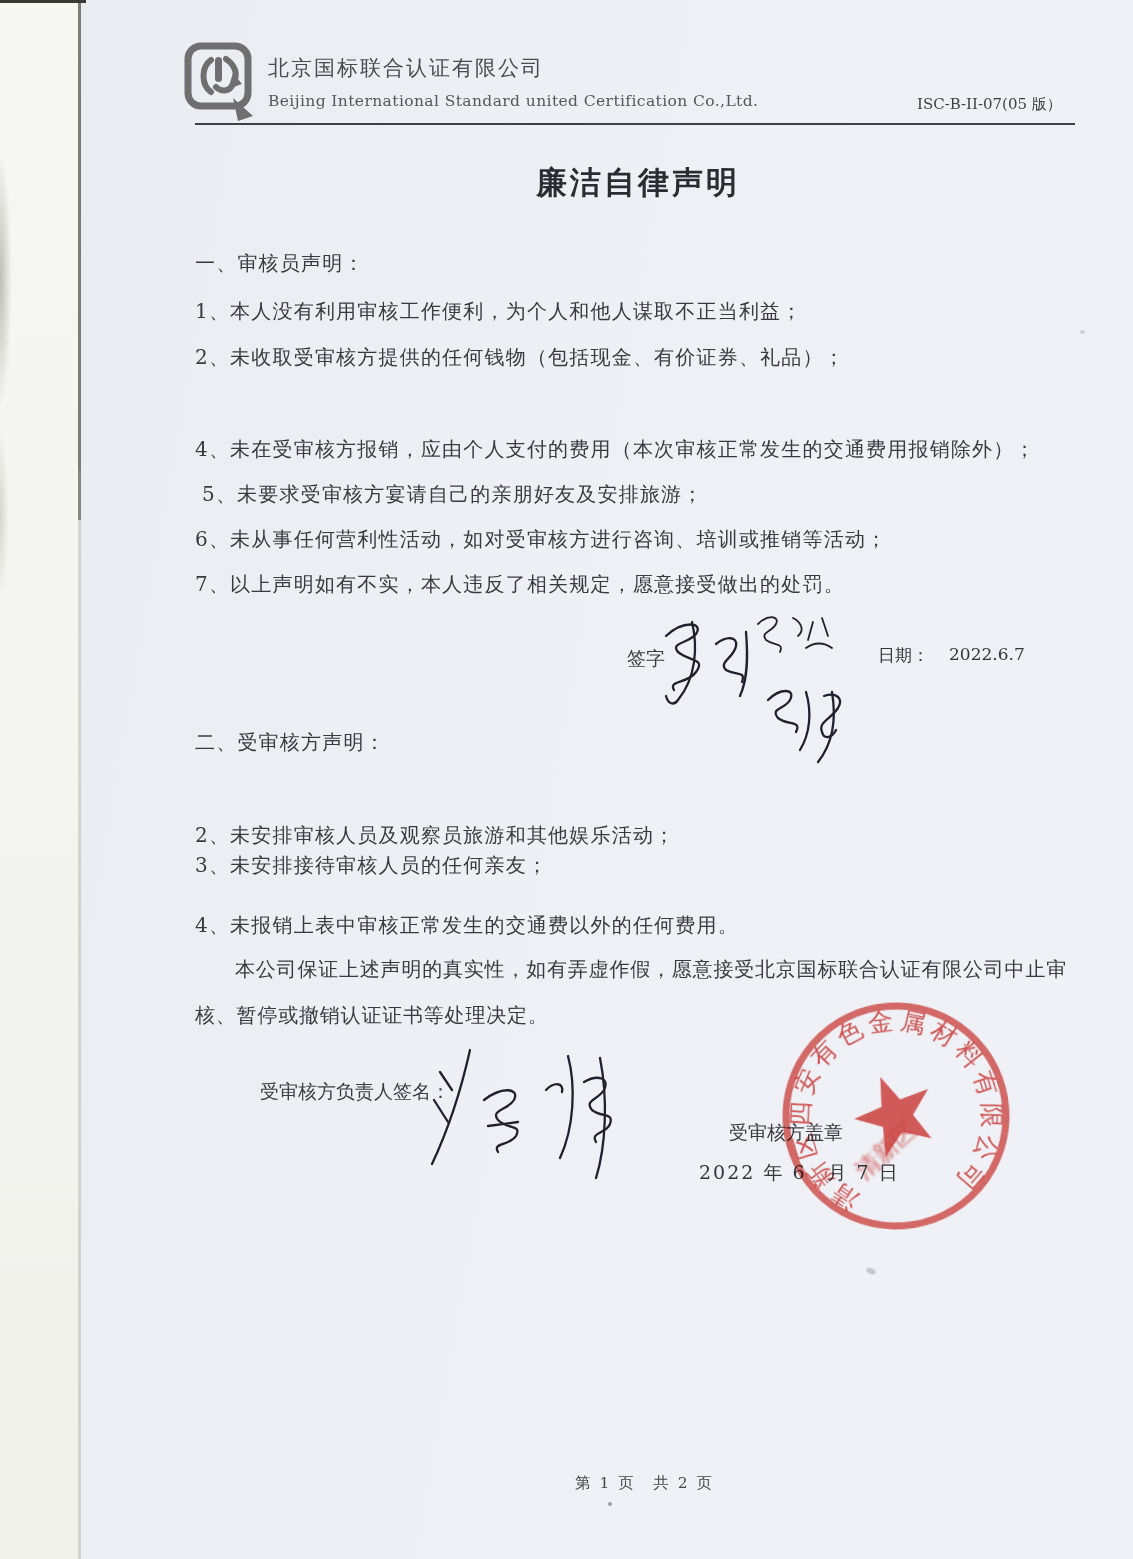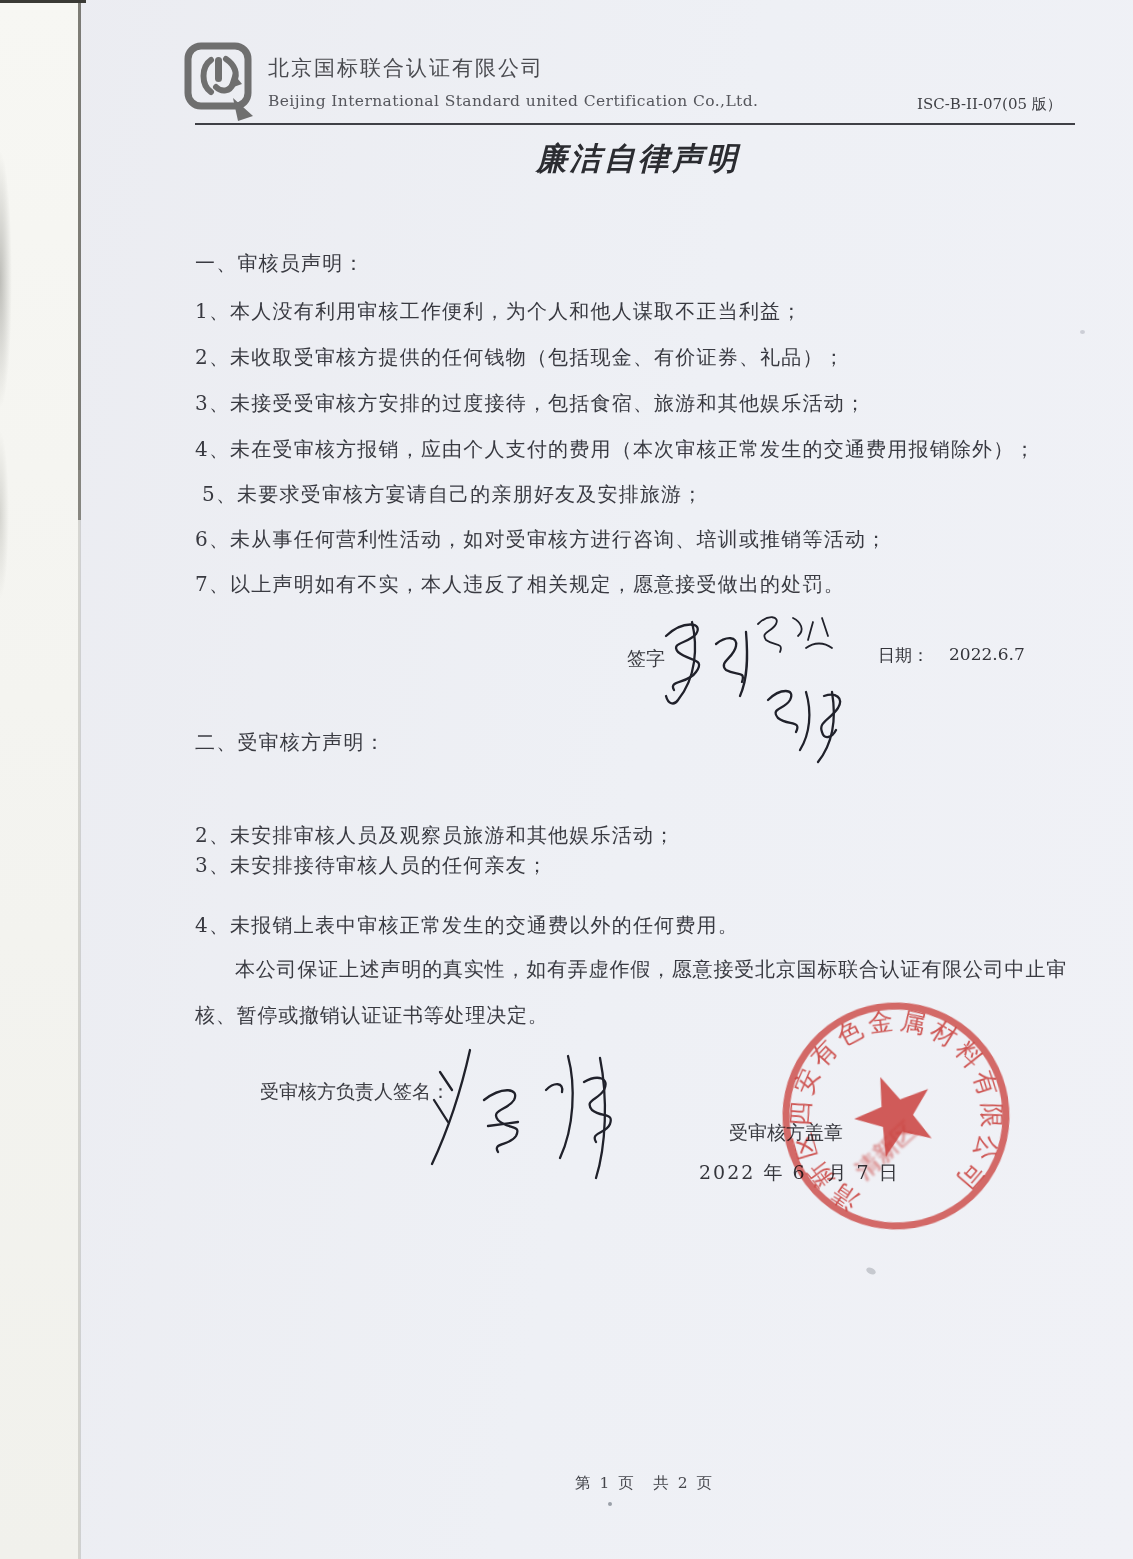--- a/index.html
+++ b/index.html
@@ -20,22 +20,22 @@
   .top-edge{position:absolute;left:0;top:0;width:86px;height:3px;background:#3a3a35;}
   .edge-dark{position:absolute;left:78px;top:0;width:3px;height:520px;background:#55544c;opacity:.75;}
   .edge-light{position:absolute;left:78px;top:470px;width:3px;height:1089px;background:#9c9b94;opacity:.35;}
   
   .logo-box{position:absolute;left:183px;top:40px;width:74px;height:86px;}
   .company-cn{left:268px;top:54px;font-size:21px;letter-spacing:2px;color:#4a4b50;font-family:"DejaVu Sans","DejaVu Serif",sans-serif;}
   .company-en{left:268px;top:92px;font-size:15.5px;letter-spacing:.4px;color:#55565c;}
   .doc-code{left:917px;top:95px;font-size:15px;color:#3f4045;}
   .header-rule{position:absolute;left:195px;top:123px;width:880px;height:2px;background:#3f4046;}
   
-  .doc-title{left:458px;top:138px;width:360px;text-align:center;font-size:31px;font-weight:700;
-    letter-spacing:3px;color:#2b2c31;font-family:"DejaVu Sans","DejaVu Serif",sans-serif;font-style:italic;}
+  .doc-title{left:458px;top:162px;width:360px;text-align:center;font-size:31px;font-weight:700;
+    letter-spacing:3px;color:#2b2c31;font-family:"DejaVu Sans","DejaVu Serif",sans-serif;}
   .line{font-size:20px;letter-spacing:1.2px;color:#393a41;}
   .para{position:absolute;left:195px;top:946px;width:888px;font-size:20px;letter-spacing:.8px;
     line-height:46px;text-indent:2em;color:#393a41;}
   .sig-label{font-size:19px;color:#3a3b41;}
   .date-row{left:878px;top:644px;display:flex;gap:20px;font-size:17px;color:#34353b;}
   
   .hand{position:absolute;mix-blend-mode:multiply;z-index:4;}
   .hand path{fill:none;stroke:#22232c;stroke-width:2.3;stroke-linecap:round;stroke-linejoin:round;}
   .hand .thin path{stroke-width:1.8;}
   .stamp{position:absolute;left:762px;top:982px;width:268px;height:268px;z-index:5;
@@ -76,21 +76,20 @@
   <div class="t company-cn">北京国标联合认证有限公司</div>
   <div class="t company-en">Beijing International Standard united Certification Co.,Ltd.</div>
   <div class="t doc-code">ISC-B-II-07(05 版）</div>
   <div class="header-rule"></div>
 
   <div class="t doc-title">廉洁自律声明</div>
 
   <div class="t line" style="left:195px;top:250px;">一、审核员声明：</div>
   <div class="t line" style="left:195px;top:298px;">1、本人没有利用审核工作便利，为个人和他人谋取不正当利益；</div>
   <div class="t line" style="left:195px;top:344px;">2、未收取受审核方提供的任何钱物（包括现金、有价证券、礼品）；</div>
-  <div class="t line" style="left:195px;top:390px;">3、未接受受审核方安排的过度接待，包括食宿、旅游和其他娱乐活动；</div>
   <div class="t line" style="left:195px;top:436px;">4、未在受审核方报销，应由个人支付的费用（本次审核正常发生的交通费用报销除外）；</div>
   <div class="t line" style="left:202px;top:481px;">5、未要求受审核方宴请自己的亲朋好友及安排旅游；</div>
   <div class="t line" style="left:195px;top:526px;">6、未从事任何营利性活动，如对受审核方进行咨询、培训或推销等活动；</div>
   <div class="t line" style="left:195px;top:571px;">7、以上声明如有不实，本人违反了相关规定，愿意接受做出的处罚。</div>
 
   <div class="t sig-label" style="left:627px;top:646px;">签字</div>
   <div class="t date-row">
     <span>日期：</span>
     <span>2022.6.7</span>
   </div>

